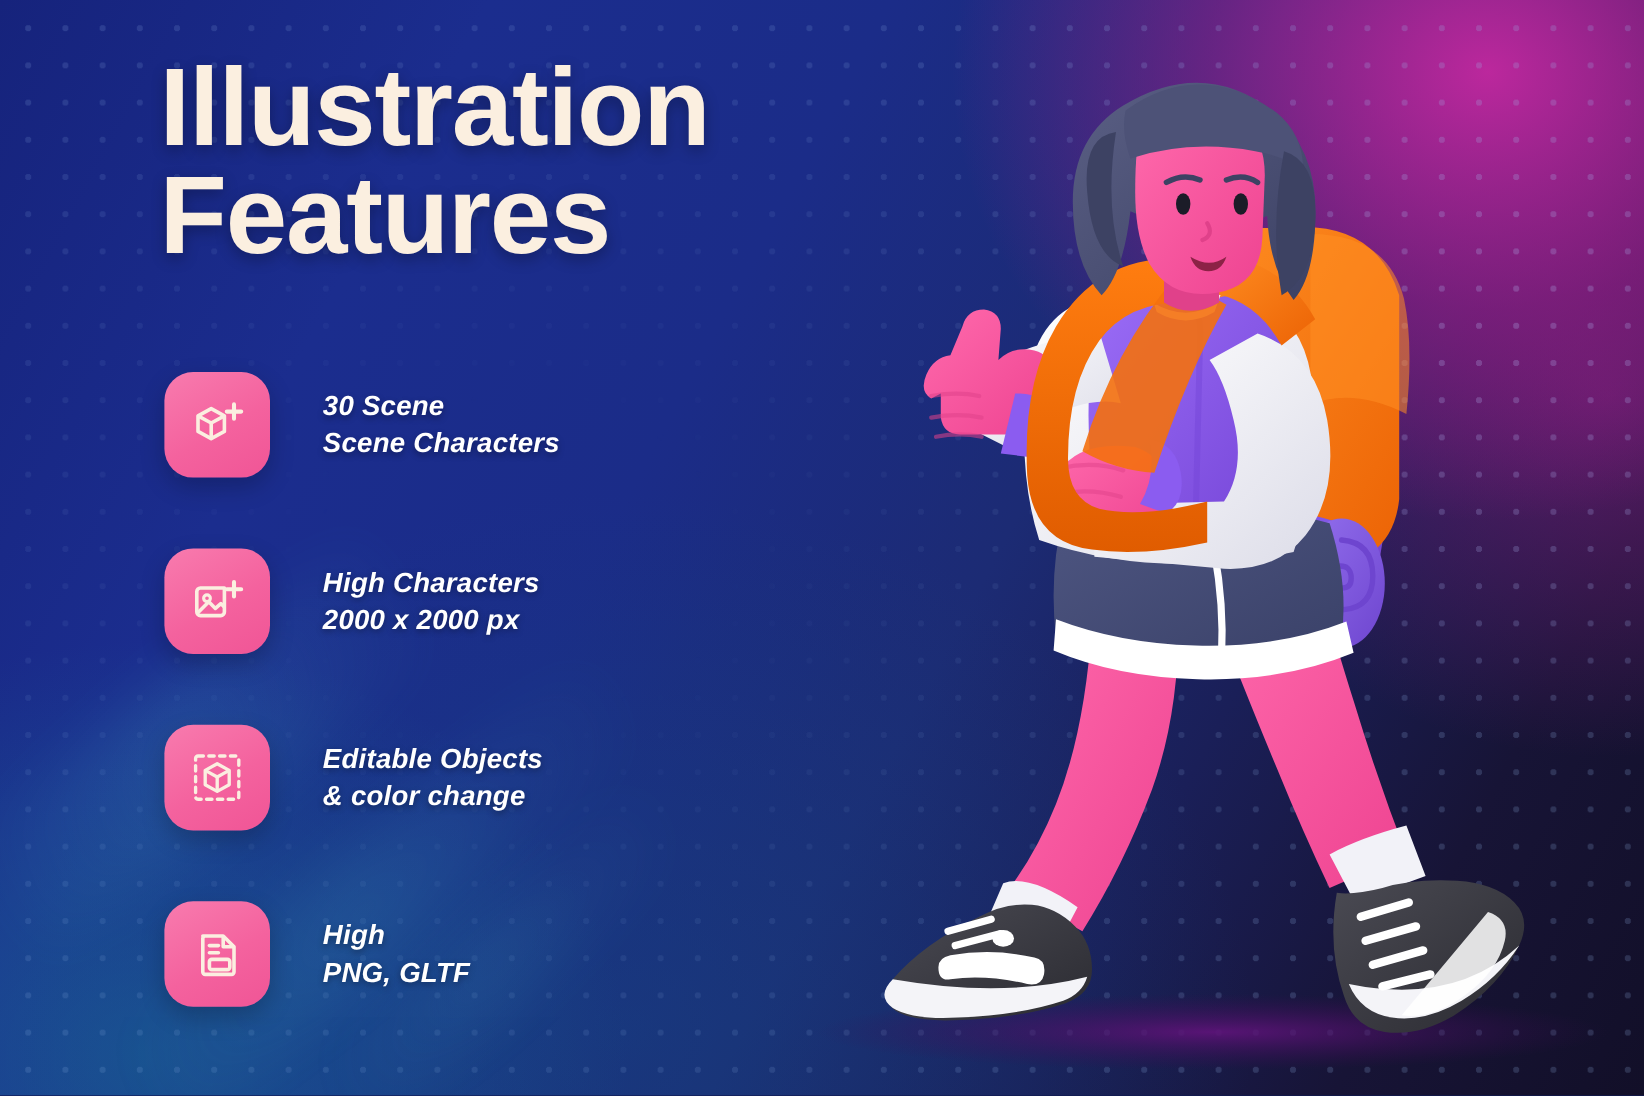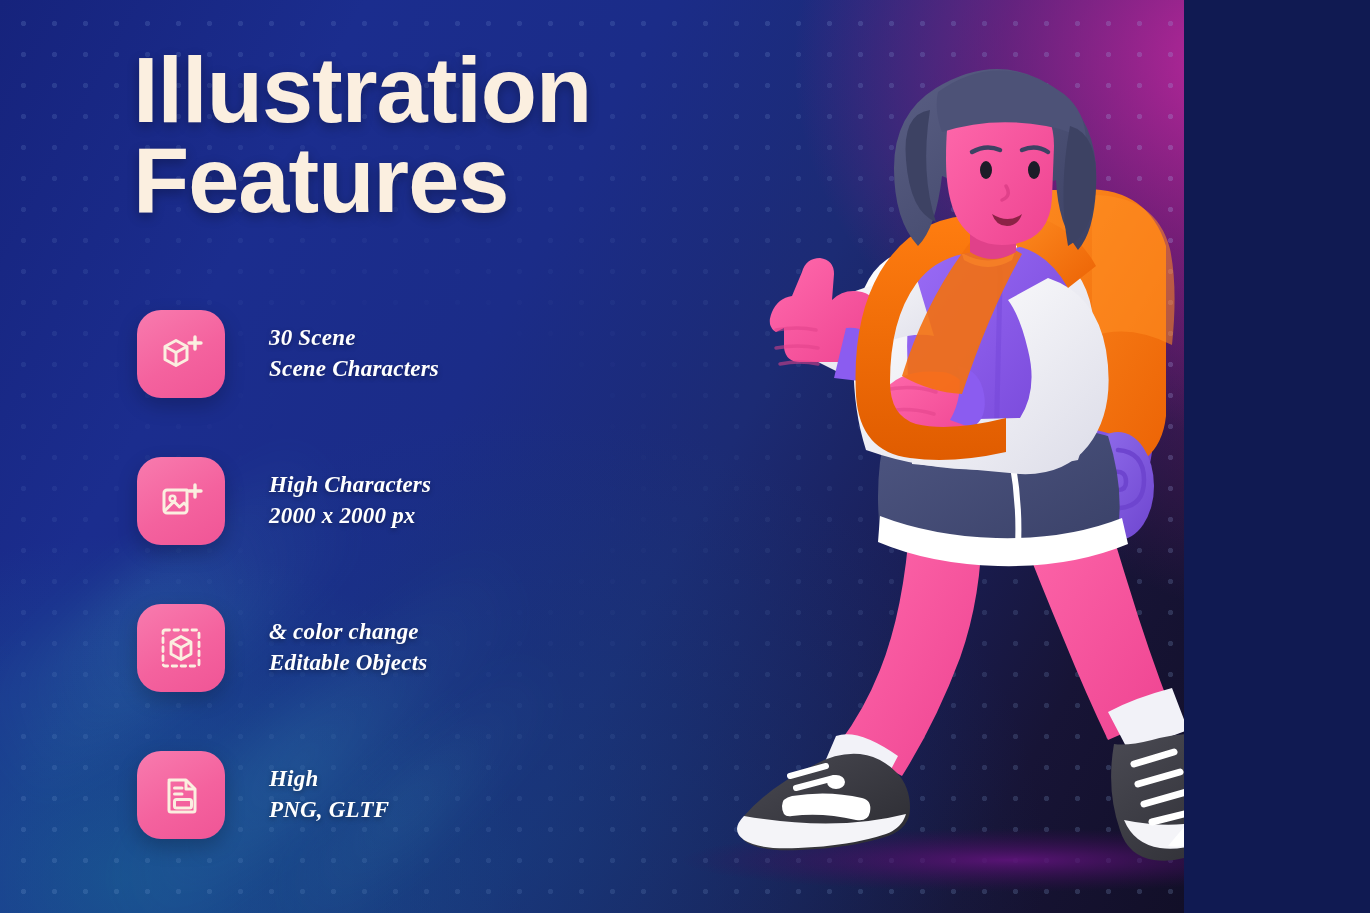--- a/index.html
+++ b/index.html
@@ -5,21 +5,21 @@
   * { margin:0; padding:0; box-sizing:border-box; }
   html, body { width:1370px; height:913px; overflow:hidden; }
   body {
     font-family: "Liberation Sans", sans-serif;
     background:#101a52;
   }
 
   
   .stage {
     position:relative;
-    width:1184px; height:913px;
+    width:1370px; height:913px;
     overflow:hidden;
     background:
       radial-gradient(ellipse 620px 520px at 1240px 60px,  rgba(196,40,160,.95) 0%, rgba(160,30,140,.55) 38%, rgba(120,25,120,0) 72%),
       radial-gradient(ellipse 520px 430px at 1340px 330px, rgba(120,30,120,.70) 0%, rgba(90,25,105,0) 70%),
       radial-gradient(ellipse 560px 480px at 120px 880px,  rgba(25,110,150,.55) 0%, rgba(22,80,130,0) 72%),
       radial-gradient(ellipse 700px 600px at 520px 860px,  rgba(20,70,130,.45) 0%, rgba(18,50,110,0) 75%),
       linear-gradient(118deg, #16237c 0%, #1b2d8e 22%, #1b2c88 40%, #1c2b74 58%, #1a1f58 72%, #171436 86%, #120f28 100%);
   }
 
   
@@ -80,21 +80,20 @@
   .feature-text {
     margin-left:44px;
     color:#FFFFFF;
     font-size:23px;
     font-weight:700;
     font-style:italic;
     line-height:1.33;
     letter-spacing:.2px;
     text-shadow:0 2px 5px rgba(0,0,0,.35);
     white-space:nowrap;
-    font-family:Liberation Serif, serif;
   }
   .feature-text span { display:block; }
 
   
   .character { position:absolute; left:640px; top:0; width:730px; height:913px; }
   .character svg { display:block; }
 </style>
 </head>
 <body>
 
@@ -149,22 +148,22 @@
       <div class="feature">
         <div class="icon-tile">
           <svg width="48" height="48" viewBox="0 0 48 48" fill="none">
             <rect x="6" y="6" width="36" height="36" rx="2" stroke="#FBEFE0" stroke-width="2.8" fill="none" stroke-dasharray="4.5 4.5" stroke-linecap="round"></rect>
             <path d="M14 18 L24 12.5 L34 18 L34 30 L24 35.5 L14 30 Z" stroke="#FBEFE0" stroke-width="2.8" stroke-linejoin="round" fill="none"></path>
             <path d="M14 18 L24 23.5 L34 18" stroke="#FBEFE0" stroke-width="2.8" stroke-linejoin="round" fill="none"></path>
             <path d="M24 23.5 L24 35.5" stroke="#FBEFE0" stroke-width="2.8" stroke-linejoin="round" fill="none"></path>
           </svg>
         </div>
         <div class="feature-text">
+          <span>Editable Objects</span>
           <span>&amp; color change</span>
-          <span>Editable Objects</span>
         </div>
       </div>
 
       <div class="feature">
         <div class="icon-tile">
           <svg width="48" height="48" viewBox="0 0 48 48" fill="none">
             <path d="M12 9 h17 l9 9 v21 a2 2 0 0 1 -2 2 H14 a2 2 0 0 1 -2 -2 V11 a2 2 0 0 1 2 -2 Z" stroke="#FBEFE0" stroke-width="3" stroke-linejoin="round" fill="none"></path>
             <path d="M29 9 v9 h9" stroke="#FBEFE0" stroke-width="3" stroke-linejoin="round" fill="none"></path>
             <path d="M17.5 17 H25" stroke="#FBEFE0" stroke-width="3" stroke-linecap="round"></path>
             <path d="M17.5 23 H25" stroke="#FBEFE0" stroke-width="3" stroke-linecap="round"></path>

